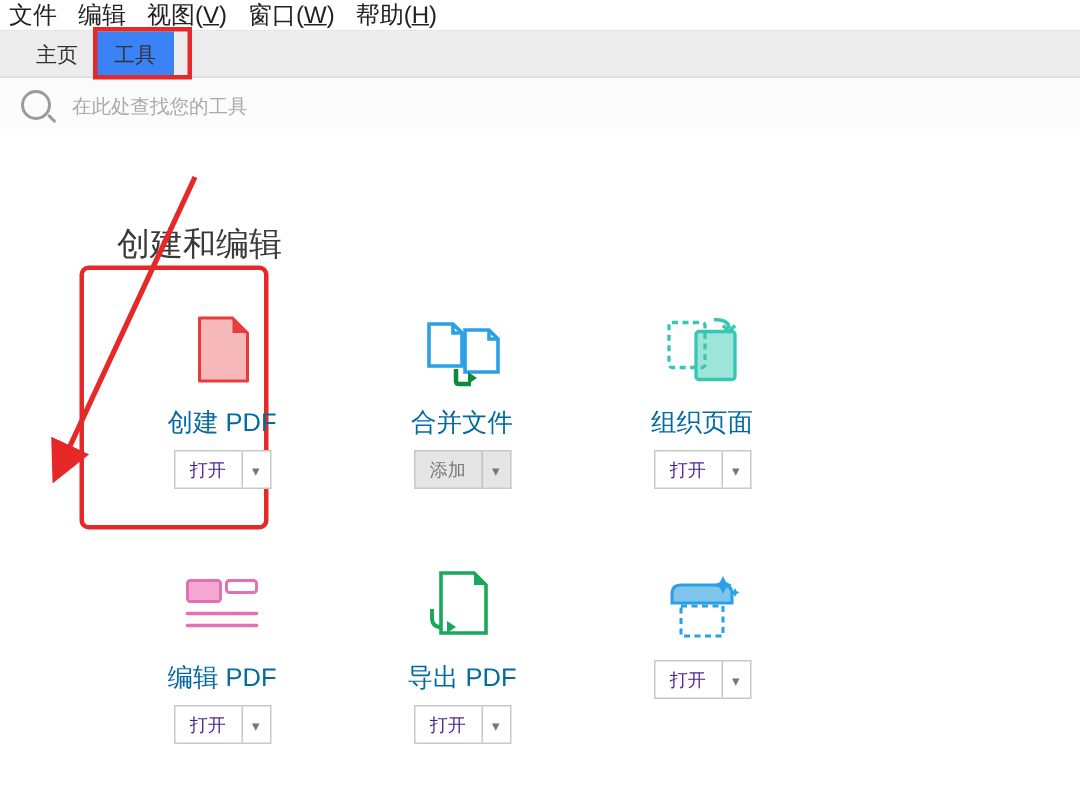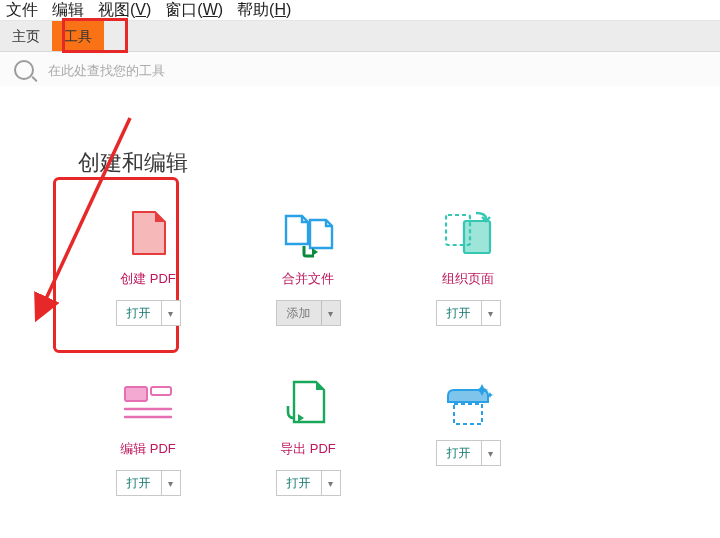--- a/index.html
+++ b/index.html
@@ -4,42 +4,42 @@
 <style>
   html,body { margin:0; padding:0; font-family: "Microsoft YaHei", "PingFang SC", Arial, sans-serif; background:#fff; }
   .app { width:720px; height:538px; position:relative; background:#f7f7f7; overflow:hidden; }
 
   
   .menubar { height:20px; background:#fff; border-bottom:1px solid #e5e5e5; display:flex; align-items:center; padding:0 6px; font-size:16px; color:#222; }
   .menubar .menu-item { margin-right:14px; cursor:default; }
   .menubar .menu-item .accel { text-decoration:underline; }
 
   
-  .tabs { height:30px; background:#ececec; display:flex; align-items:center; border-bottom:1px solid #d9d9d9; font-size:14px; color:#333; position:relative; }
+  .tabs { height:30px; background:#ececec; display:flex; align-items:center; border-bottom:1px solid #d9d9d9; padding-left:12px; font-size:14px; color:#333; position:relative; }
   .tabs .tab { padding:0 12px; height:30px; line-height:30px; cursor:default; }
   .tabs .tab.home { }
-  .tabs .tab.tools { background:#f97316; position:relative; }
+  .tabs .tab.tools { background:#3b82f6; position:relative; }
   .tabs .tools-highlight { position:absolute; left:65px; top:0px; width:60px; height:29px; outline:3px solid #e62828; pointer-events:none; }
 
   
   .searchrow { height:36px; background:#fbfbfb; border-bottom:1px solid #e8e8e8; display:flex; align-items:center; padding:0 14px; }
   .searchrow .mag { width:16px; height:16px; border:2px solid #9b9b9b; border-radius:50%; position:relative; margin-right:12px; flex:0 0 auto; }
   .searchrow .mag::after { content:""; position:absolute; width:7px; height:2px; background:#9b9b9b; right:-6px; bottom:-2px; transform:rotate(45deg); border-radius:1px; }
   .searchrow input { flex:1; border:none; background:transparent; font-size:13px; color:#6d28d9; outline:none; }
   .searchrow input::placeholder { color:#aaa; }
 
   
   .content { position:absolute; left:0; right:0; top:86px; bottom:0; background:#fff; }
   .section-title { position:absolute; left:78px; top:62px; font-size:22px; color:#3a3a3a; }
 
   .tools-grid { position:absolute; left:68px; top:120px; width:630px; }
   .tool { width:160px; height:170px; float:left; text-align:center; }
   .tool .iconbox { width:60px; height:54px; margin:0 auto 10px auto; display:flex; align-items:center; justify-content:center; }
-  .tool .label { font-size:13px; color:#be185d; margin-bottom:12px; height:18px; }
-  .tool .btn-split { display:inline-flex; height:24px; border:1px solid #c8c8c8; background:#fff; color:#0f766e; font-size:12px; }
+  .tool .label { font-size:17px; color:#0369a1; margin-bottom:12px; height:18px; }
+  .tool .btn-split { display:inline-flex; height:24px; border:1px solid #c8c8c8; background:#fff; color:#4c1d95; font-size:12px; }
   .tool .btn-split .main { padding:0 10px; line-height:24px; border-right:1px solid #c8c8c8; }
   .tool .btn-split .caret { width:18px; line-height:24px; text-align:center; }
   .tool .btn-split .caret::before { content:"▾"; color:#777; font-size:10px; }
   .tool.merge .btn-split { background:#e5e5e5; color:#777; }
   .tool.merge .btn-split .main { border-right-color:#c0c0c0; }
 
   .create-highlight { position:absolute; left:56px; top:94px; width:120px; height:170px; outline:3px solid #e62828; border-radius:3px; pointer-events:none; }
 
   
   .arrow-svg { position:absolute; left:0; top:20px; width:220px; height:300px; pointer-events:none; }

